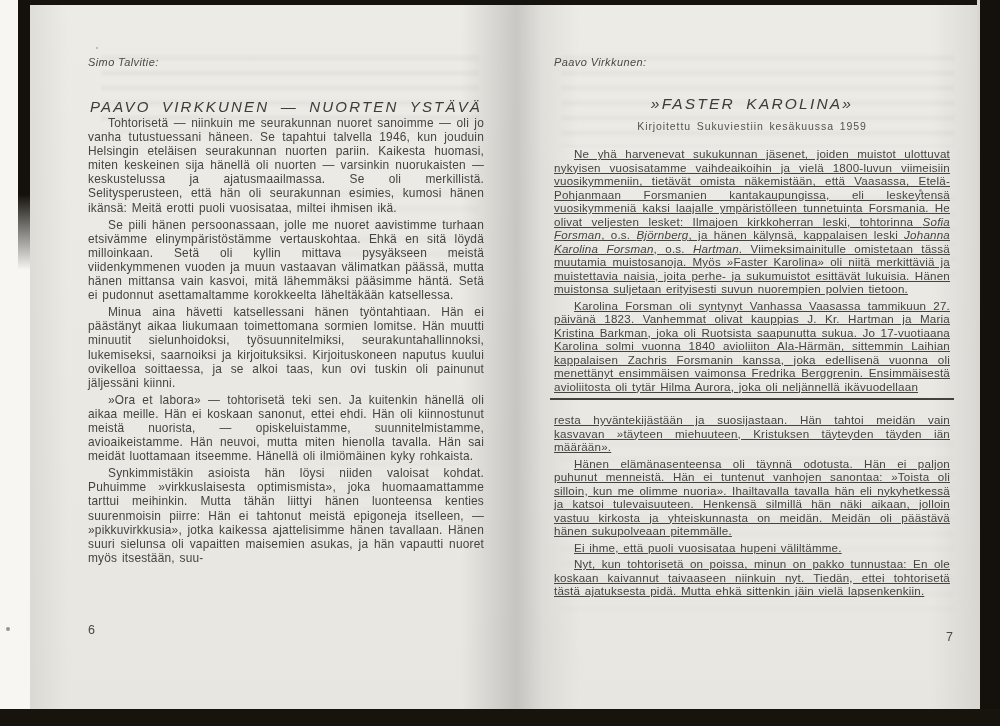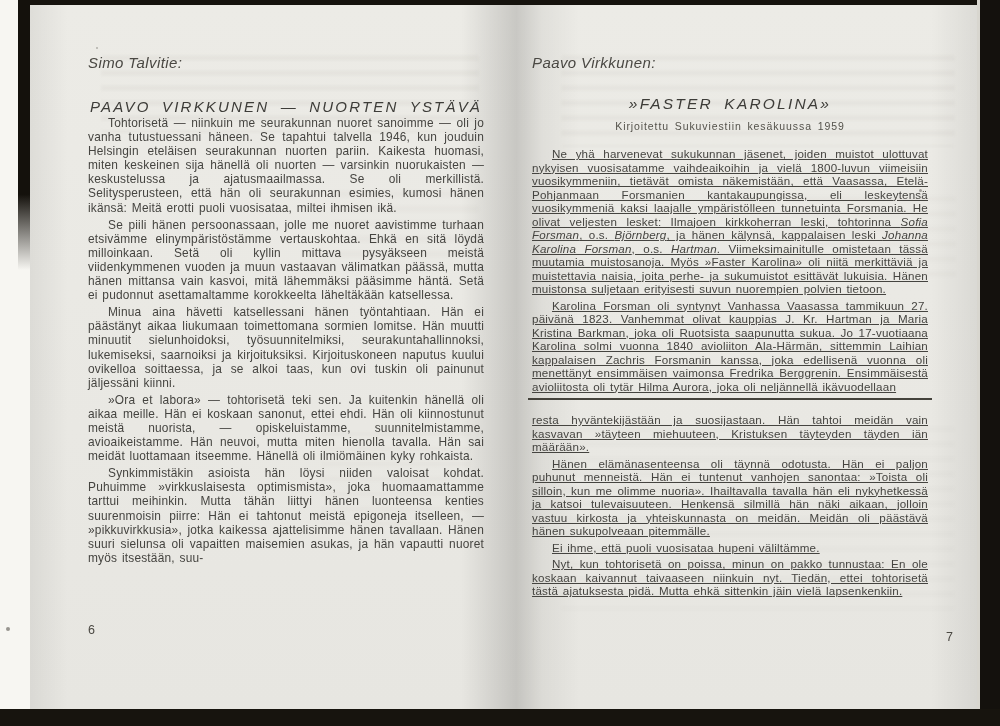--- a/index.html
+++ b/index.html
@@ -31,22 +31,22 @@
   .ghost{
     position:absolute;z-index:1;pointer-events:none;border-radius:3px;
     background:repeating-linear-gradient(to bottom,
       rgba(122,115,102,0.16) 0 6px, rgba(122,115,102,0) 6px 15px);
     filter:blur(1.4px);
   }
   .speck{position:absolute;background:#57544d;border-radius:50%;z-index:2;}
   
   .col{position:absolute;top:50px;width:396px;z-index:3;color:#454440;}
   .col-left{left:58px;}
-  .col-right{left:502px;}
-  .author{font-style:italic;font-size:15px;line-height:15px;letter-spacing:0.4px;color:#4a4843;}
+  .col-right{left:524px;}
+  .author{font-style:italic;font-size:11px;line-height:15px;letter-spacing:0.4px;color:#4a4843;}
   .title{
     text-align:center;font-style:italic;color:#3d3c38;
     font-size:15px;line-height:19px;letter-spacing:2.2px;word-spacing:5px;
     margin-top:27px;white-space:nowrap;
   }
   .col-right .title{margin-top:24px;font-size:15.5px;}
   .subtitle{
     text-align:center;font-size:10.5px;line-height:12px;letter-spacing:0.9px;
     word-spacing:2px;color:#54524b;margin-top:7px;
   }

